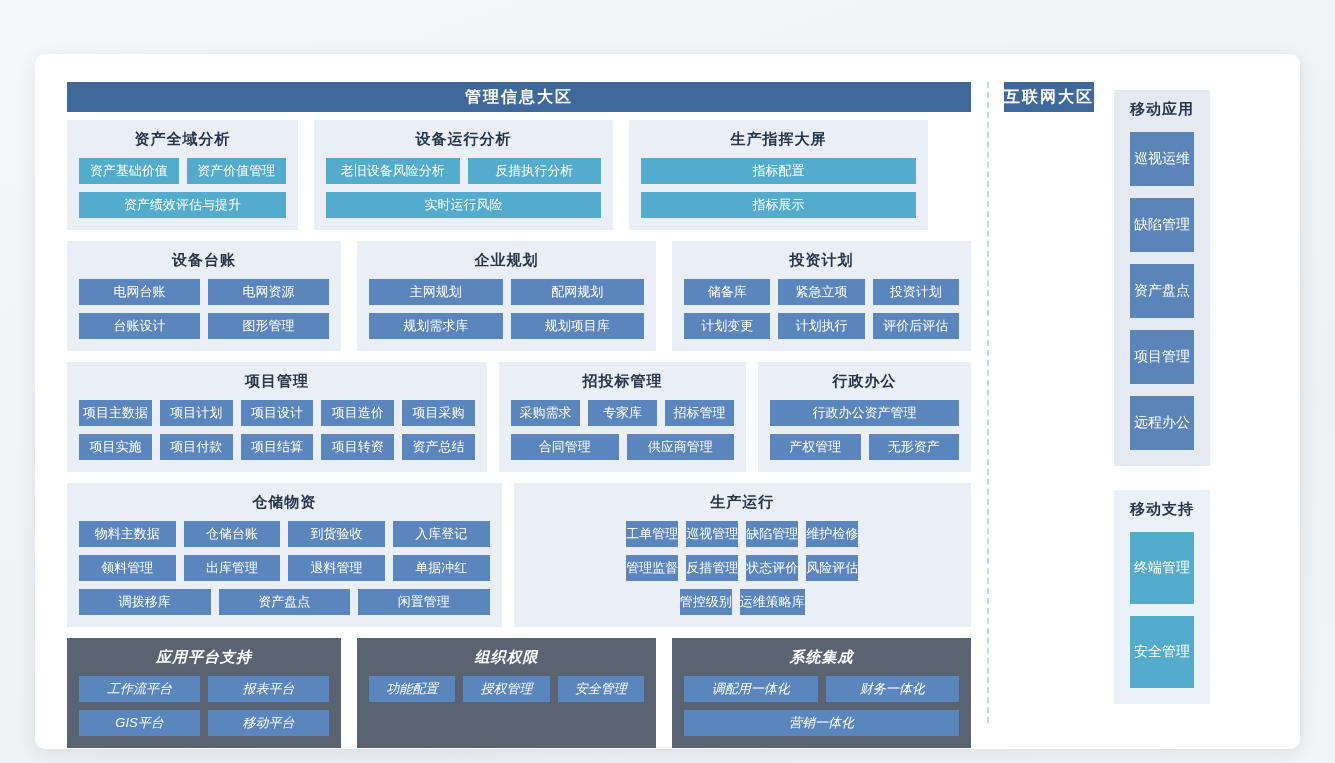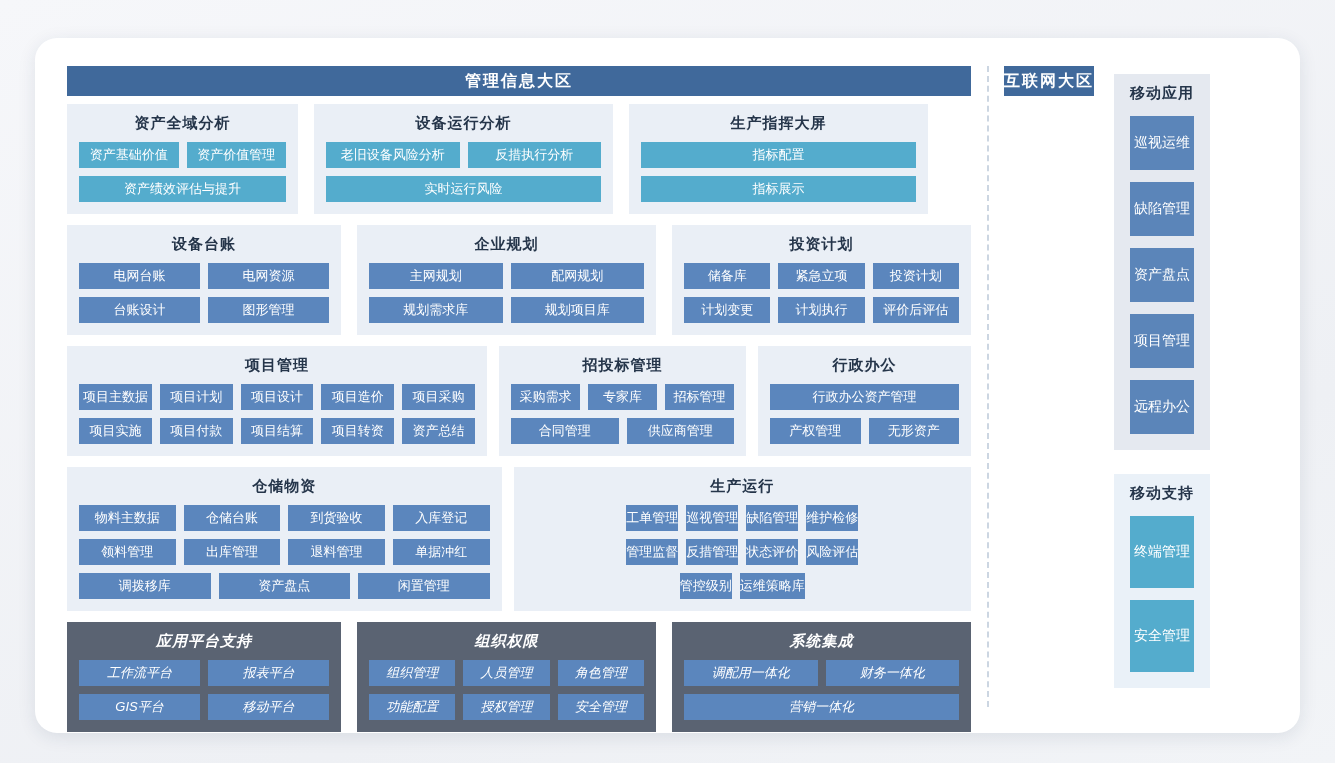--- a/index.html
+++ b/index.html
@@ -2,23 +2,23 @@
 <html><head>
 <meta charset="utf-8">
 <style>
   * { box-sizing: border-box; margin: 0; padding: 0; }
   html, body {
     width: 1335px; height: 763px; overflow: hidden;
     font-family: "Liberation Sans", "DejaVu Sans", sans-serif;
     background: linear-gradient(160deg, #f6f7fa 0%, #eef0f4 70%, #f2f4f7 100%);
   }
   .card {
-    position: absolute; left: 35px; top: 38px;
+    position: absolute; left: 35px; top: 54px;
     width: 1265px; height: 695px;
-    background: #ffffff; border-radius: 22px;
+    background: #ffffff; border-radius: 10px;
     box-shadow: 0 4px 18px rgba(30, 50, 80, 0.10);
     display: flex; padding: 28px 40px 26px 32px;
   }
   .zone-header {
     height: 30px; background: #40699b; color: #ffffff;
     font-weight: bold; font-size: 16px; letter-spacing: 2px;
     display: flex; align-items: center; justify-content: center;
     flex: 0 0 auto;
   }
   .left-zone { width: 904px; display: flex; flex-direction: column; }
@@ -216,25 +216,20 @@
               <div class="btn blue">报表平台</div>
             </div>
             <div class="btn-row">
               <div class="btn blue">GIS平台</div>
               <div class="btn blue">移动平台</div>
             </div>
           </div>
           <div class="section dark" style="width: 299px;">
             <div class="sec-title">组织权限</div>
             <div class="btn-row">
-              <div class="btn blue">组织管理</div>
-              <div class="btn blue">人员管理</div>
-              <div class="btn blue">角色管理</div>
-            </div>
-            <div class="btn-row">
               <div class="btn blue">功能配置</div>
               <div class="btn blue">授权管理</div>
               <div class="btn blue">安全管理</div>
             </div>
           </div>
           <div class="section dark" style="width: 299px;">
             <div class="sec-title">系统集成</div>
             <div class="btn-row">
               <div class="btn blue">调配用一体化</div>
               <div class="btn blue">财务一体化</div>

